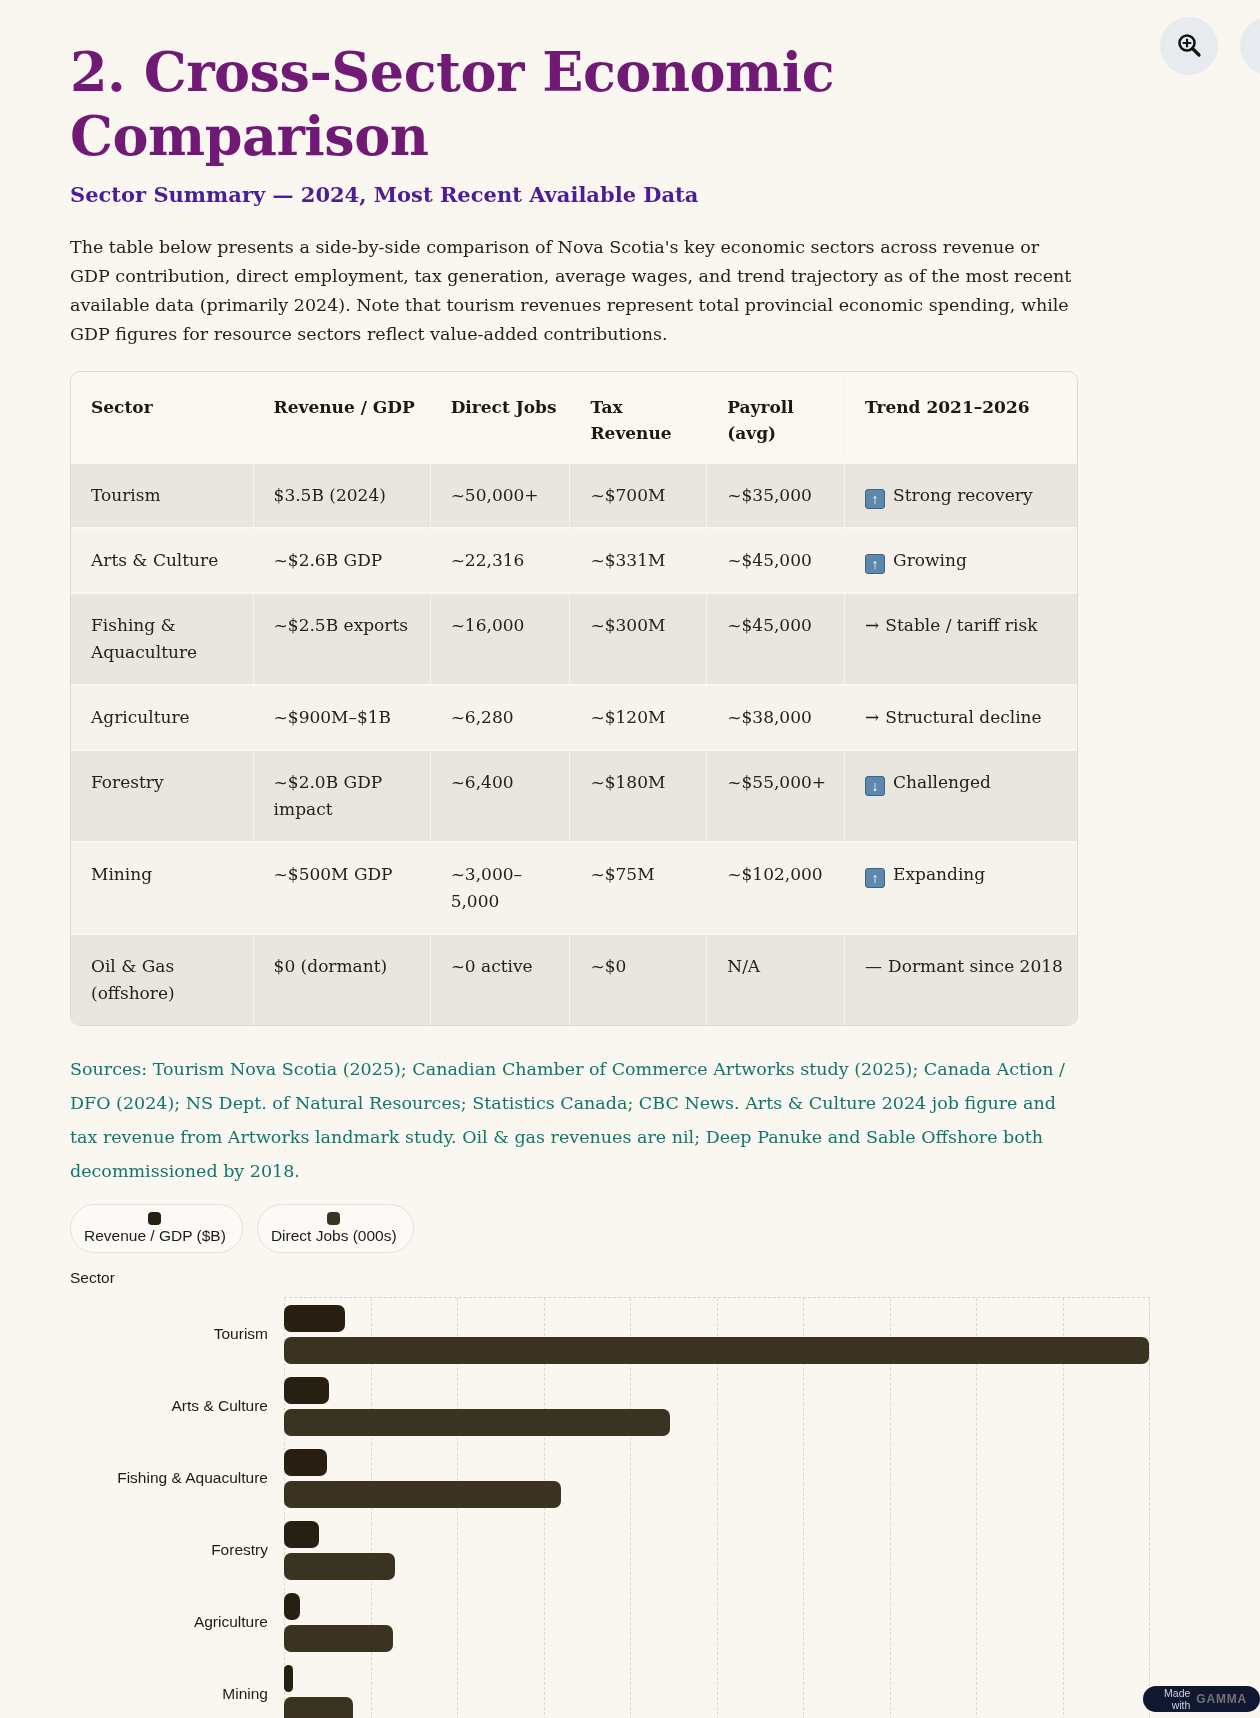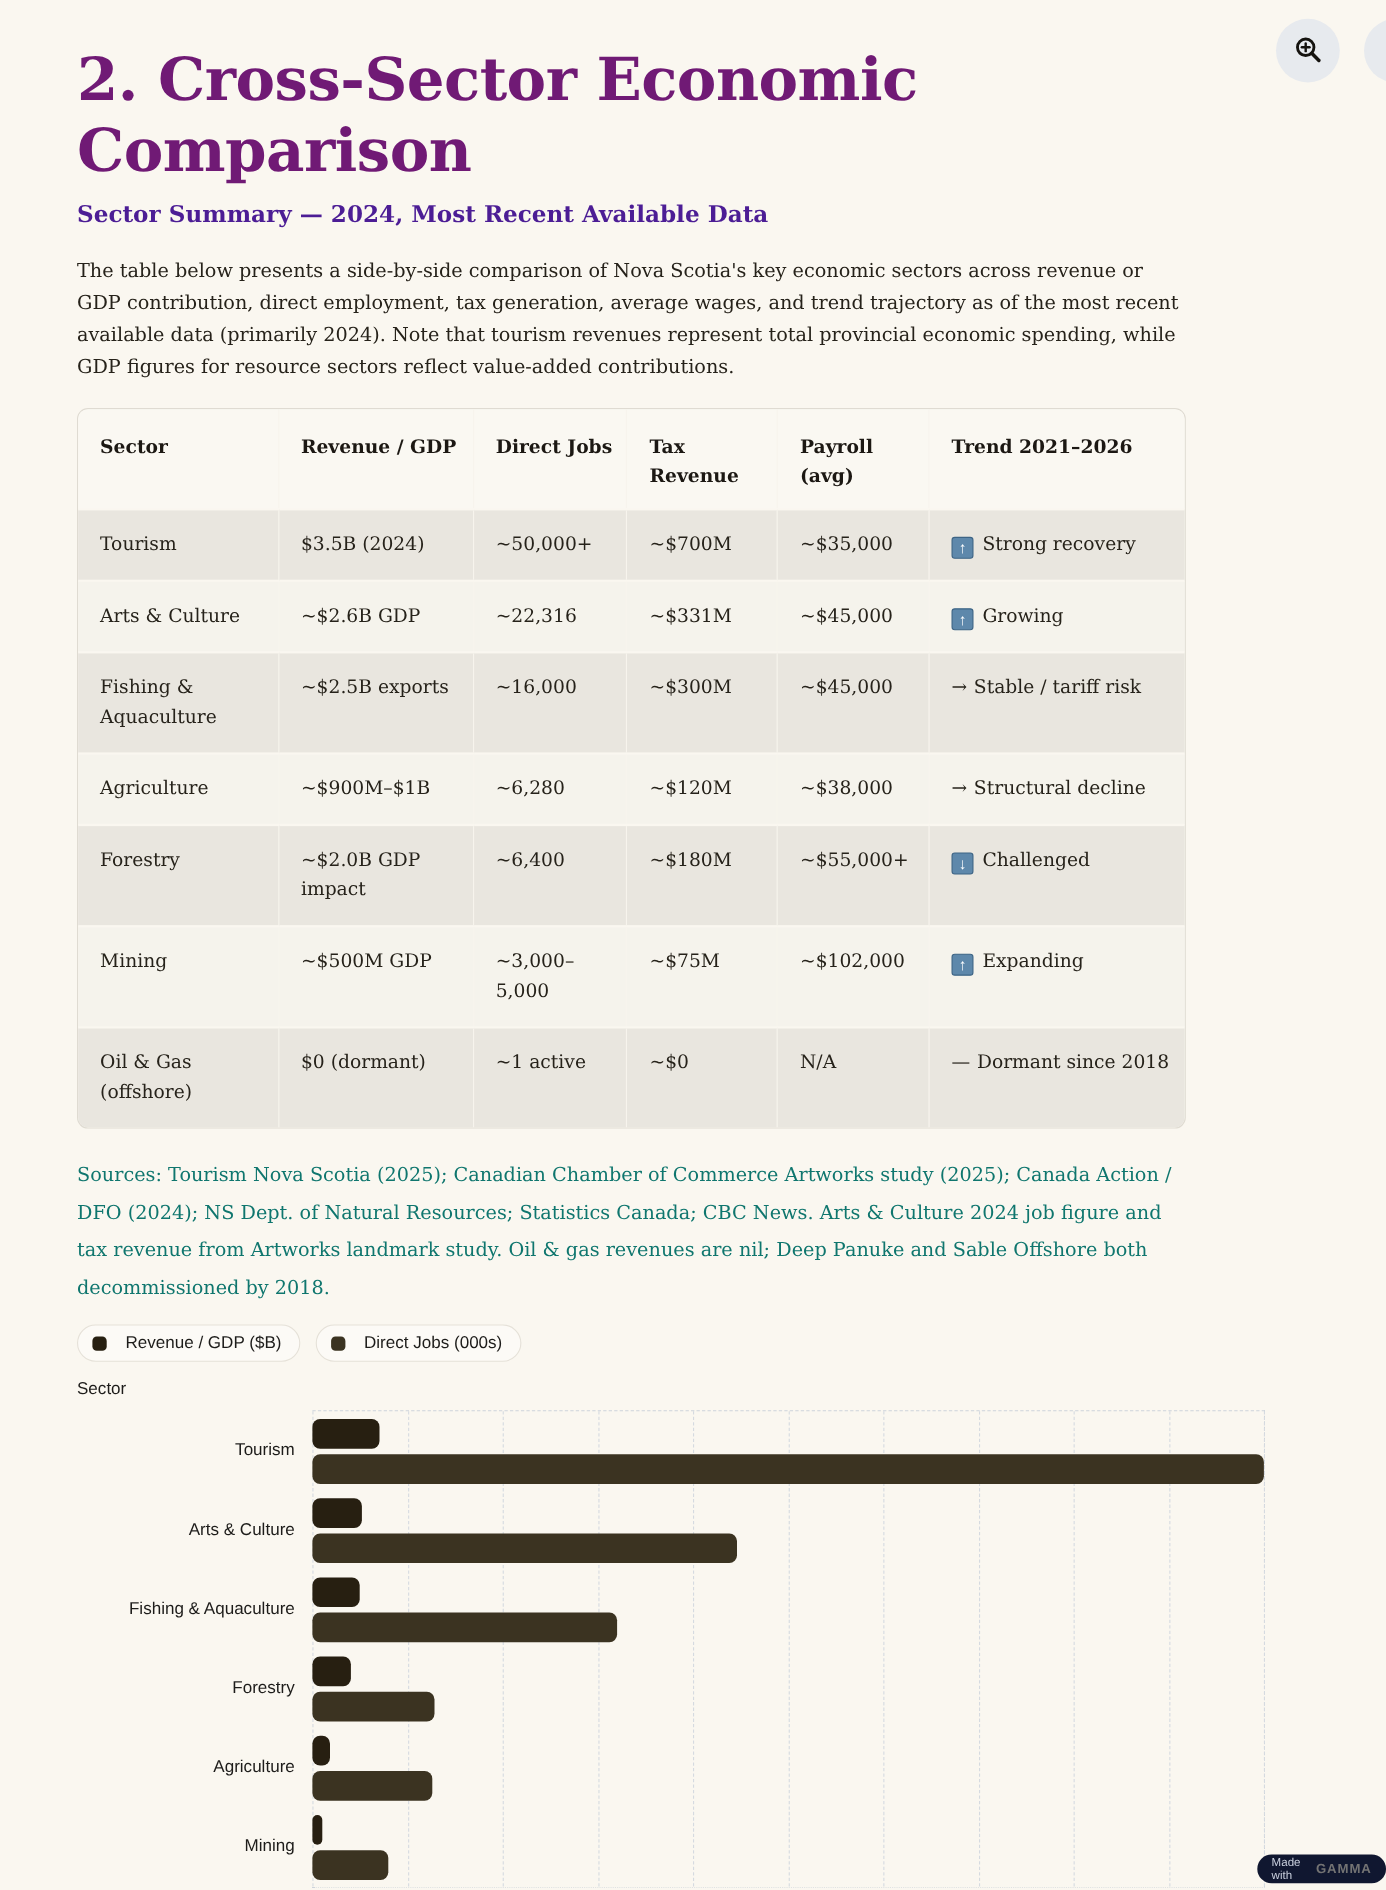--- a/index.html
+++ b/index.html
@@ -57,23 +57,23 @@
     line-height:18px; text-align:center; vertical-align:-3px; margin-right:8px;
   }
   .trend-plain { margin-right:6px; }
 
   .sources { margin-top:26px; font-size:17.5px; line-height:34px; max-width:1015px; color:#0f766e; }
 
   
   .chart { margin-top:16px; font-family:"Liberation Sans", sans-serif; color:#1D1C1A; }
   .legend { display:flex; gap:14px; }
   .legend-pill {
-    display:inline-flex; align-items:center; gap:17px;
+    display:inline-flex; align-items:center; gap:2px;
     border:1px solid #E5E1D8; background:#FCFAF6; border-radius:999px;
-    padding:7px 16px 7px 13px; font-size:15.5px; color:#1D1C1A; cursor:pointer;
+    padding:7px 16px 7px 13px; font-size:15.5px; color:#1D1C1A; cursor:pointer;flex-direction:column;
   }
   .legend-marker { width:13px; height:13px; border-radius:4px; display:inline-block; }
   .axis-title { margin:16px 0 10px 0; font-size:15.5px; color:#1D1C1A; }
   .plot {
     position:relative; margin-left:214px; width:866px;
     border-top:1px dashed #CDD3DA; border-right:1px dashed #CDD3DA;
     border-bottom:1px dotted #CDD3DA;
   }
   .gridline {
     position:absolute; top:0; bottom:0; width:0;
@@ -89,21 +89,21 @@
   }
   .bar { height:27px; border-radius:7px; min-width:0; }
 
   
   .badge {
     position:absolute; left:1143px; top:1686px; height:26px;
     background:#101730; border-radius:999px; padding:0 13px;
     display:flex; align-items:center; gap:6px; cursor:pointer;
     font-family:"Liberation Sans", sans-serif;
   }
-  .badge .made { color:#C9CFDD; font-size:10.5px; }
+  .badge .made { color:#C9CFDD; font-size:10.5px;text-align:right; }
   .badge .brand { color:#737373; font-size:12px; font-weight:700; letter-spacing:0.8px; }
 </style>
 </head>
 <body>
 
 <div class="page">
 
   <button class="float-btn zoom-btn">
     <span>
       <svg width="30" height="30" viewBox="0 0 30 30" fill="none">
@@ -186,21 +186,21 @@
               <td>Mining</td>
               <td>~$500M GDP</td>
               <td>~3,000–5,000</td>
               <td>~$75M</td>
               <td>~$102,000</td>
               <td><span class="trend-box">↑</span><span>Expanding</span></td>
             </tr>
             <tr class="row-gray">
               <td>Oil &amp; Gas (offshore)</td>
               <td>$0 (dormant)</td>
-              <td>~1 active</td>
+              <td>~0 active</td>
               <td>~$0</td>
               <td>N/A</td>
               <td><span class="trend-plain">—</span><span>Dormant since 2018</span></td>
             </tr>
           </tbody>
       </table>
     </div>
 
     <p class="sources">Sources: Tourism Nova Scotia (2025); Canadian Chamber of Commerce Artworks study (2025); Canada Action / DFO (2024); NS Dept. of Natural Resources; Statistics Canada; CBC News. Arts &amp; Culture 2024 job figure and tax revenue from Artworks landmark study. Oil &amp; gas revenues are nil; Deep Panuke and Sable Offshore both decommissioned by 2018.</p>
 

